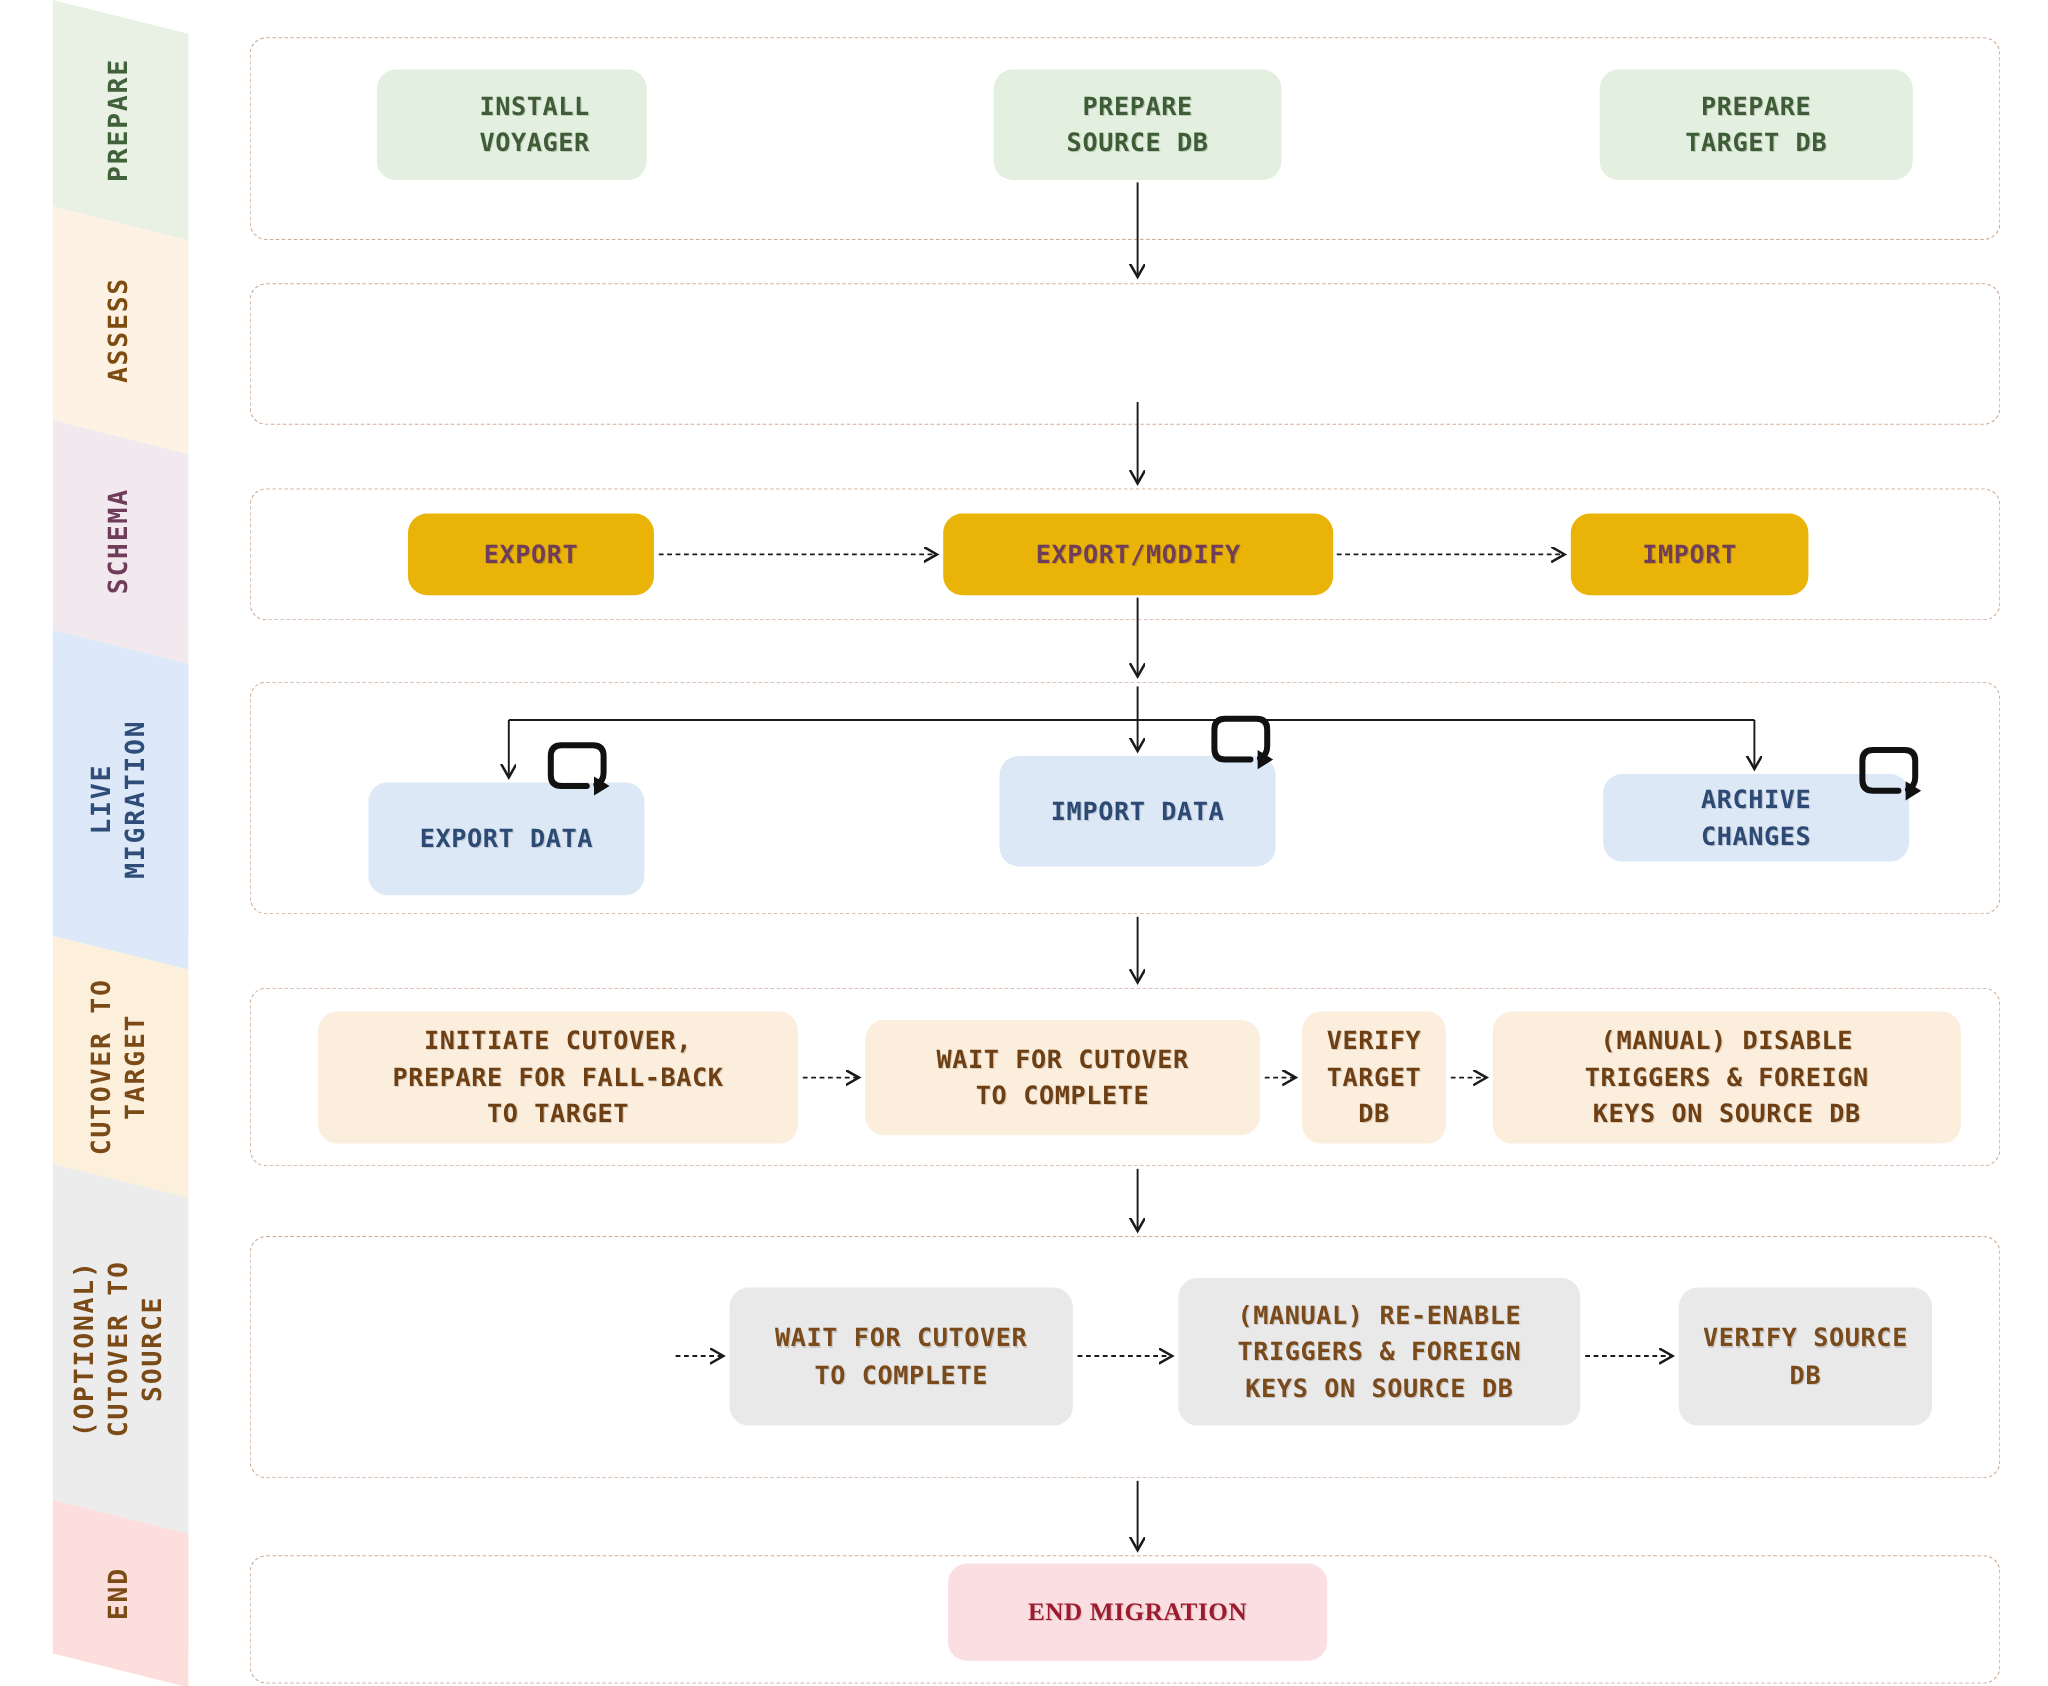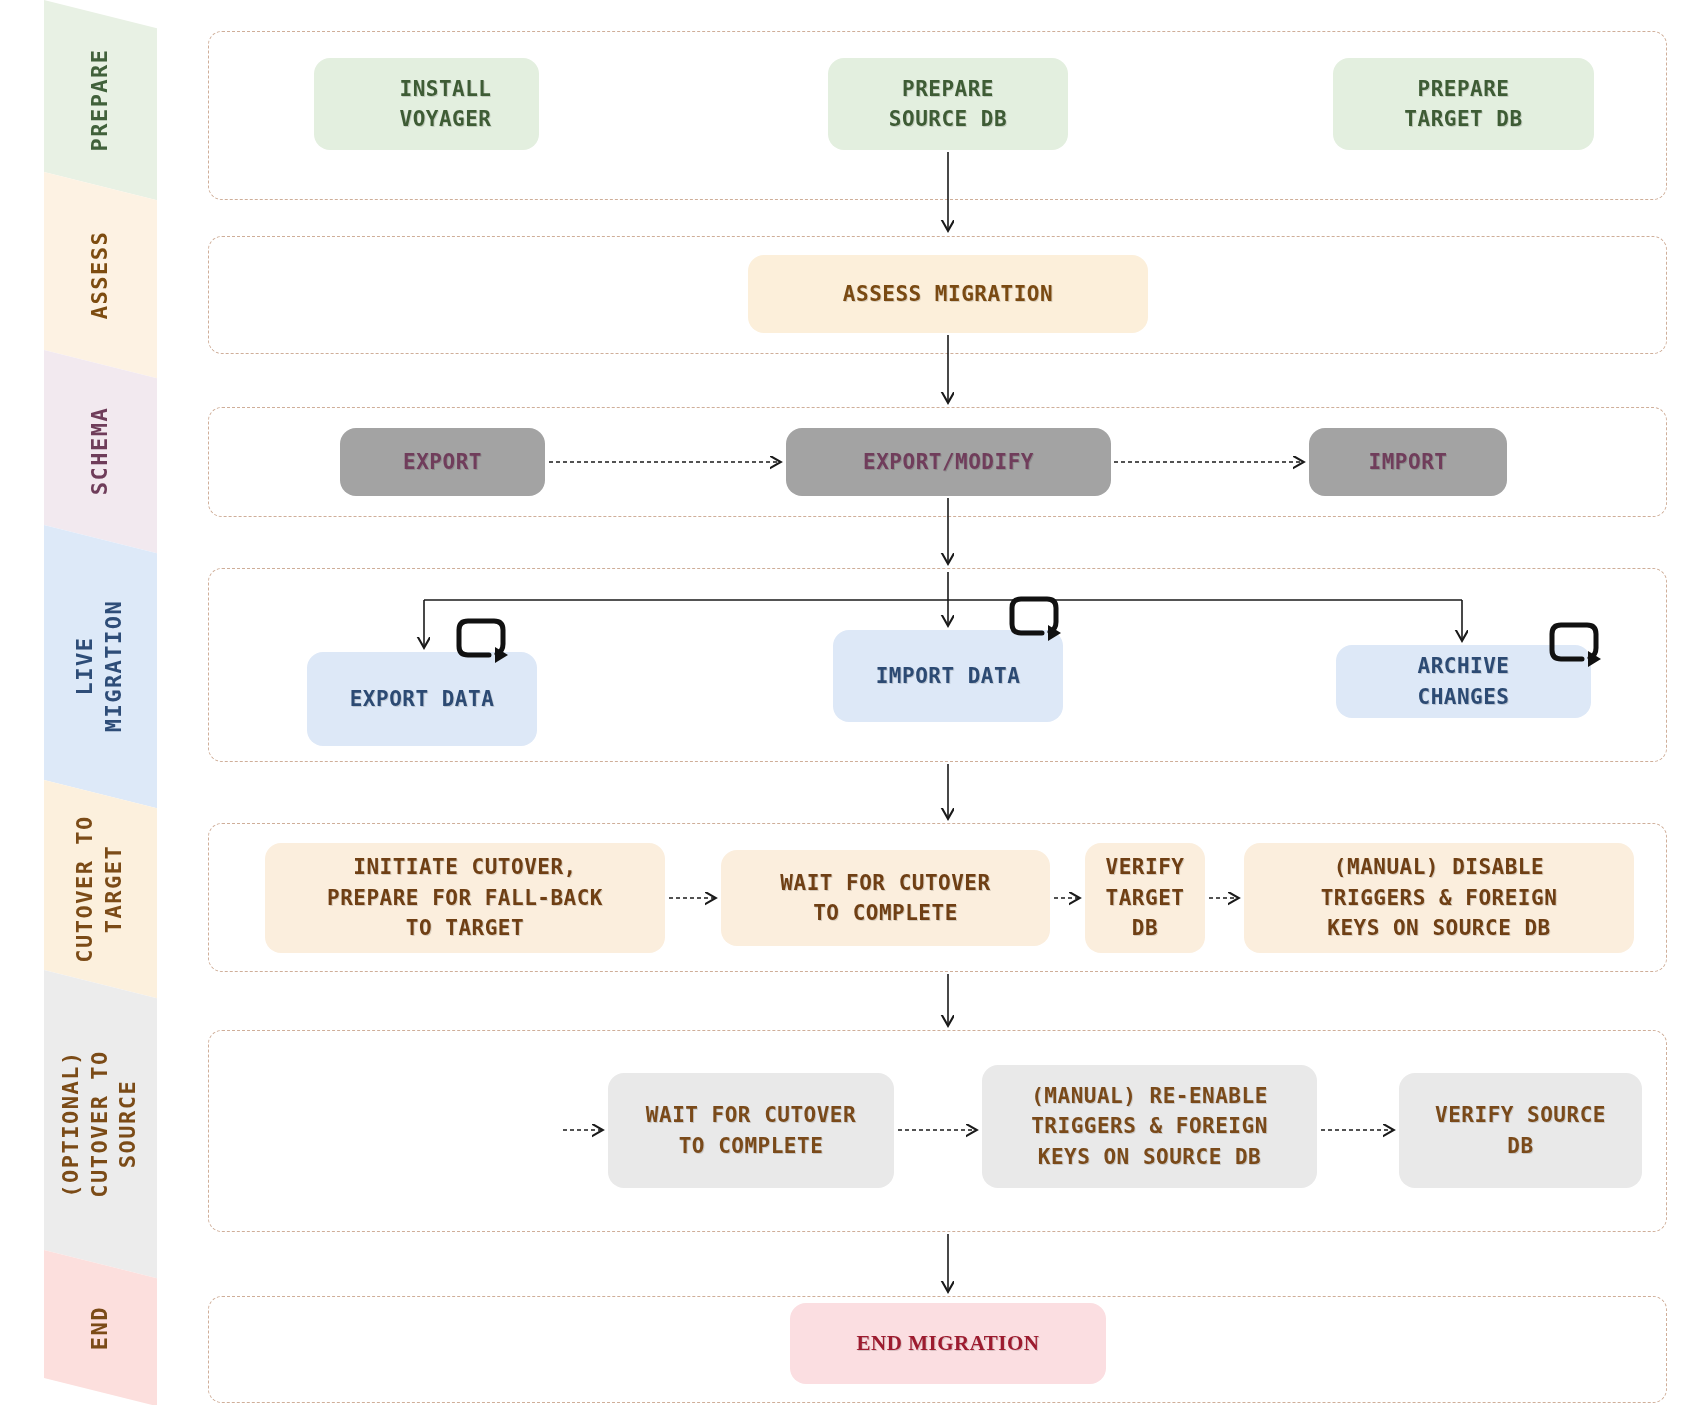--- a/index.html
+++ b/index.html
@@ -50,21 +50,21 @@
   .node{
     position:absolute;border-radius:16px;
     display:flex;align-items:center;justify-content:center;
     font-weight:bold;font-size:21px;line-height:1.45;letter-spacing:0.5px;
     text-align:center;white-space:pre-line;
     text-shadow:1px 1px 0 rgba(0,0,0,0.14);
     box-sizing:border-box;
   }
   .c-green{background:#e3efdf;color:#3e5c35;}
   .c-cream{background:#fcefda;color:#7a4a12;}
-  .c-mauve{background:#a3a3a3;color:#703d5b;}
+  .c-mauve{background:#eab308;color:#703d5b;}
   .c-blue {background:#dde8f7;color:#2c4a73;}
   .c-peach{background:#fbeedd;color:#6f3f14;}
   .c-gray {background:#e9e9e9;color:#7a4a1a;}
   .c-pink {background:#fbdee1;color:#9d1b2f;font-family:Liberation Serif, serif;}
   .n-install{left:314px;top:58px;width:225px;height:92px;padding-left:38px;}
   .n-psrc{left:828px;top:58px;width:240px;height:92px;}
   .n-ptgt{left:1333px;top:58px;width:261px;height:92px;}
   .n-assess{left:748px;top:255px;width:400px;height:78px;}
   .n-export{left:340px;top:428px;width:205px;height:68px;}
   .n-analyze{left:786px;top:428px;width:325px;height:68px;}
@@ -72,21 +72,21 @@
   .n-exportd{left:307px;top:652px;width:230px;height:94px;text-align:center;}
   .n-importd{left:833px;top:630px;width:230px;height:92px;}
   .n-archive{left:1336px;top:645px;width:255px;height:73px;}
   .n-initct{left:265px;top:843px;width:400px;height:110px;}
   .n-waitct{left:721px;top:850px;width:329px;height:96px;}
   .n-verifyt{left:1085px;top:843px;width:120px;height:110px;}
   .n-mandis{left:1244px;top:843px;width:390px;height:110px;}
   .n-initcs{left:263px;top:1073px;width:296px;height:115px;}
   .n-waitcs{left:608px;top:1073px;width:286px;height:115px;}
   .n-manre{left:982px;top:1065px;width:335px;height:123px;}
-  .n-verifys{left:1399px;top:1073px;width:243px;height:115px;}
+  .n-verifys{left:1399px;top:1073px;width:211px;height:115px;}
   .n-endm{left:790px;top:1303px;width:316px;height:81px;}
   
   .overlay{position:absolute;left:0;top:0;width:1707px;height:1405px;pointer-events:none;}
 </style>
 </head>
 <body>
 
 <div class="stage">
 
   <div class="lanes">
@@ -119,21 +119,20 @@
   <div class="row r6"></div>
   <div class="row r7"></div>
 
   <div class="node c-green n-install">INSTALL
 VOYAGER</div>
   <div class="node c-green n-psrc">PREPARE
 SOURCE DB</div>
   <div class="node c-green n-ptgt">PREPARE
 TARGET DB</div>
 
-  <div class="node c-cream n-assess">ASSESS MIGRATION</div>
 
   <div class="node c-mauve n-export">EXPORT</div>
   <div class="node c-mauve n-analyze">EXPORT/MODIFY</div>
   <div class="node c-mauve n-import">IMPORT</div>
 
   <div class="node c-blue n-exportd">EXPORT DATA</div>
   <div class="node c-blue n-importd">IMPORT DATA</div>
   <div class="node c-blue n-archive">ARCHIVE
 CHANGES</div>
 

